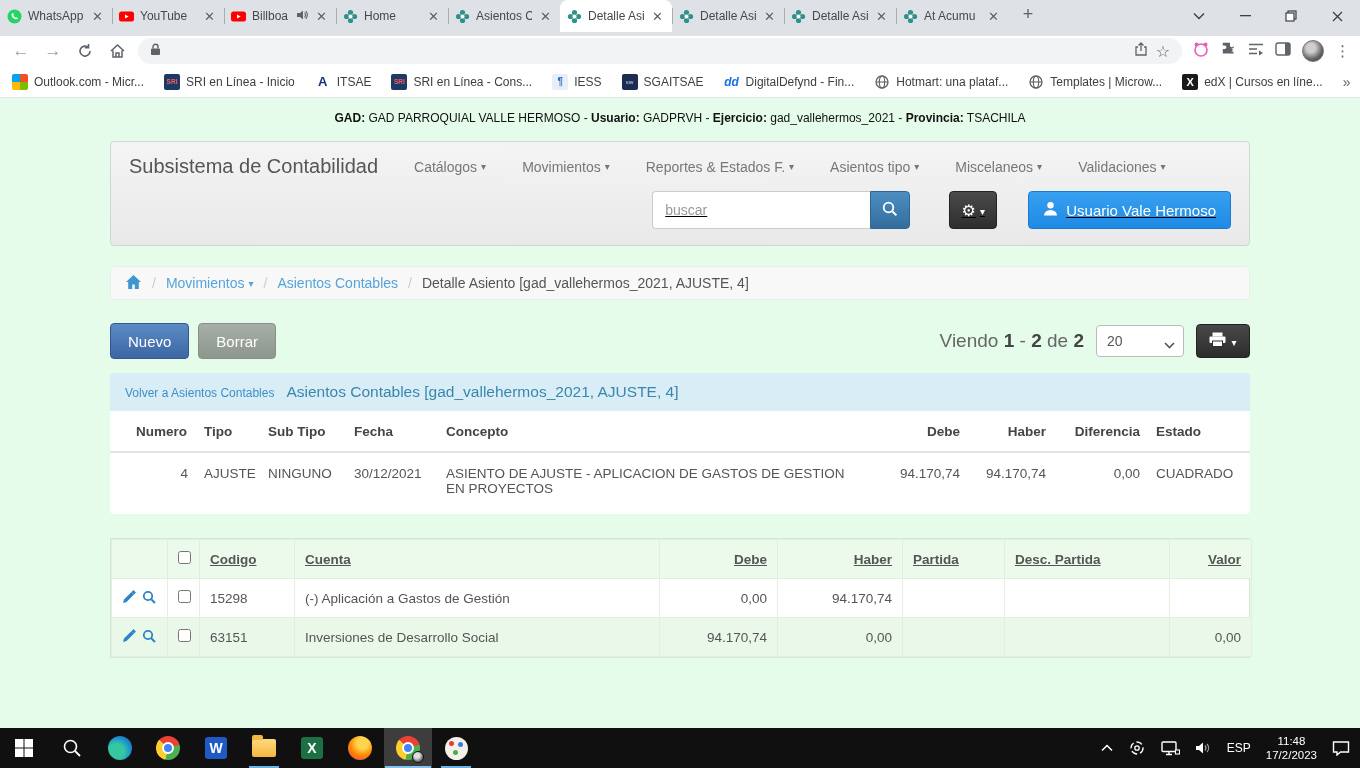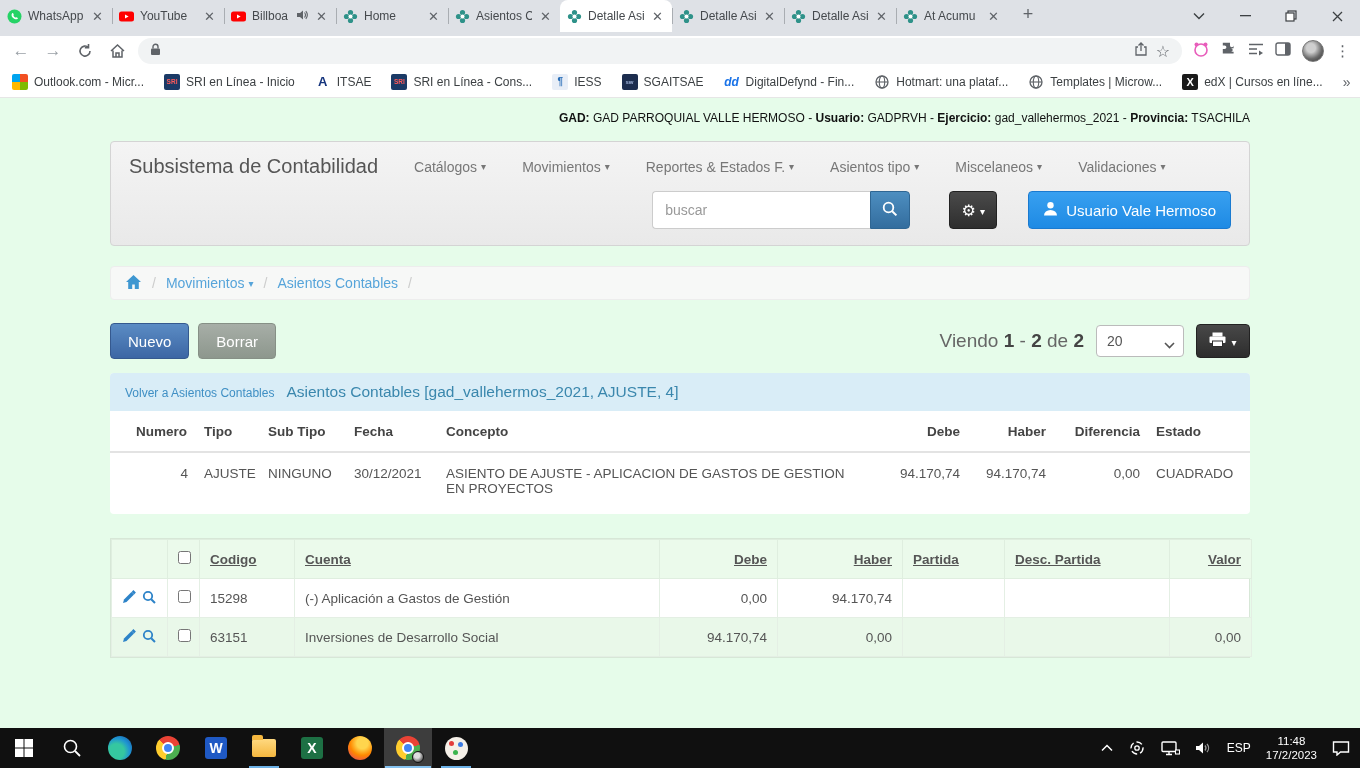--- a/index.html
+++ b/index.html
@@ -41,29 +41,29 @@
   .bm-iess { background:#e8eef7; color:#2a6fb8; font-size:10px; }
   .bm-sga { background:#1c2d4f; color:#9fb3d9; font-size:6px; }
   .bm-dd { background:#fff; color:#1a73e8; font-size:12px; font-style:italic; }
   .bm-globe { background:#fff; }
   .bm-edx { background:#1a1a1a; color:#fff; font-size:11px; }
   .bm-more { margin-left:auto; color:#5f6368; font-size:14px; }
 
   
   .page { position:absolute; top:98px; bottom:40px; left:0; right:0; background:#e6fcea; overflow:hidden; }
   .container { width:1140px; margin:0 auto; }
-  .info-strip { text-align:right; font-size:12px; color:#111; padding:13px 0 9px; }
+  .info-strip { text-align:center; font-size:12px; color:#111; padding:13px 0 9px; }
   .info-strip b { font-weight:700; }
 
   .navbar-panel { margin-top:7px; background:linear-gradient(#f4f4f4,#e9e9e9); border:1px solid #d4d4d4; border-radius:4px; padding:13px 18px 16px; }
   .nav-row1 { display:flex; align-items:center; gap:36px; }
   .brand { font-size:20px; color:#555; }
   .menu-item { font-size:14px; color:#777; display:flex; align-items:center; gap:4px; cursor:pointer; }
   .caret::after { content:"\25BE"; font-size:10px; color:inherit; }
-  .nav-row2 { margin-top:13px; display:flex; align-items:center; justify-content:flex-end; gap:0; }
+  .nav-row2 { margin-top:13px; display:flex; align-items:center; justify-content:flex-end; gap:0;text-decoration:underline; }
   .search-input { width:218px; height:38px; border:1px solid #ccc; border-right:none; border-radius:4px 0 0 4px; padding:0 12px; font-size:14px; color:#555; background:#fff; outline:none; }
   .search-input::placeholder { color:#999; }
   .search-btn { width:40px; height:38px; border:1px solid #2f6693; border-radius:0 4px 4px 0; background:linear-gradient(#4d8ec0,#336d9e); display:flex; align-items:center; justify-content:center; }
   .gear-btn { margin-left:39px; width:48px; height:38px; border-radius:4px; border:1px solid #222; background:linear-gradient(#4a4a4a,#2e2e2e); color:#fff; display:flex; align-items:center; justify-content:center; gap:4px; font-size:16px; }
   .gear-glyph::before { content:"\2699"; }
   .user-btn { margin-left:31px; height:38px; border-radius:4px; border:1px solid #1a7ad0; background:linear-gradient(#38a0f0,#1e8ae4); color:#fff; display:flex; align-items:center; gap:8px; padding:0 14px; font-size:15px; }
 
   .breadcrumb { margin-top:20px; height:34px; background:#f7f8f7; border:1px solid #ededed; border-radius:4px; display:flex; align-items:center; padding:0 14px; gap:10px; font-size:14px; }
   .crumb-sep { color:#ccc; }
   .crumb-link { color:#56a4da; display:flex; align-items:center; gap:4px; cursor:pointer; }
@@ -454,20 +454,21 @@
         <span>
           <svg width="17" height="16">
               <path d="M8.5 1 L16 8 h-2.2 v7 h-4 v-4.5 h-2.6 V15 h-4 V8 H1 z" fill="#3e97d1"></path>
             </svg>
         </span>
         <span class="crumb-sep">/</span>
         <span class="crumb-link caret">Movimientos</span>
         <span class="crumb-sep">/</span>
         <span class="crumb-link">Asientos Contables</span>
         <span class="crumb-sep">/</span>
+        <span class="crumb-current">Detalle Asiento [gad_vallehermos_2021, AJUSTE, 4]</span>
       </div>
 
       <div class="actions-row">
         <button class="btn btn-nuevo">Nuevo</button>
         <button class="btn btn-borrar">Borrar</button>
         <div class="view-group">
           <span class="viewing">
             <span>Viendo</span>
             <b>1</b>
             <span>-</span>

